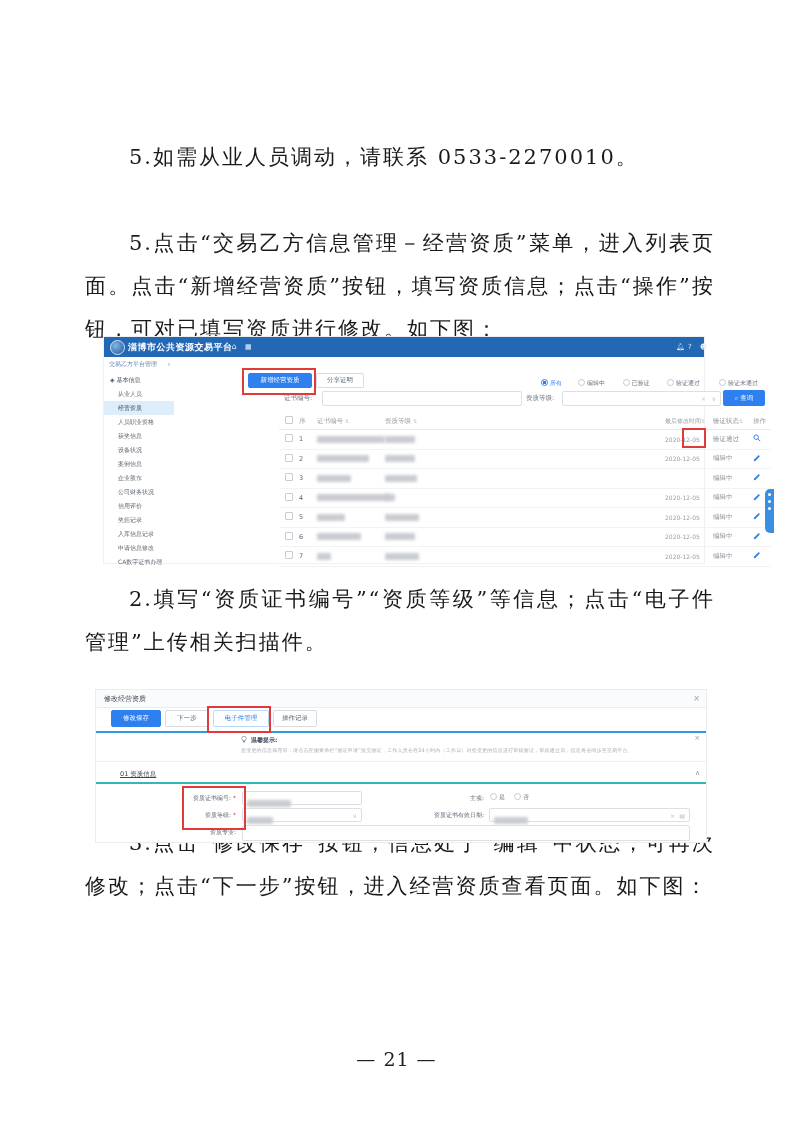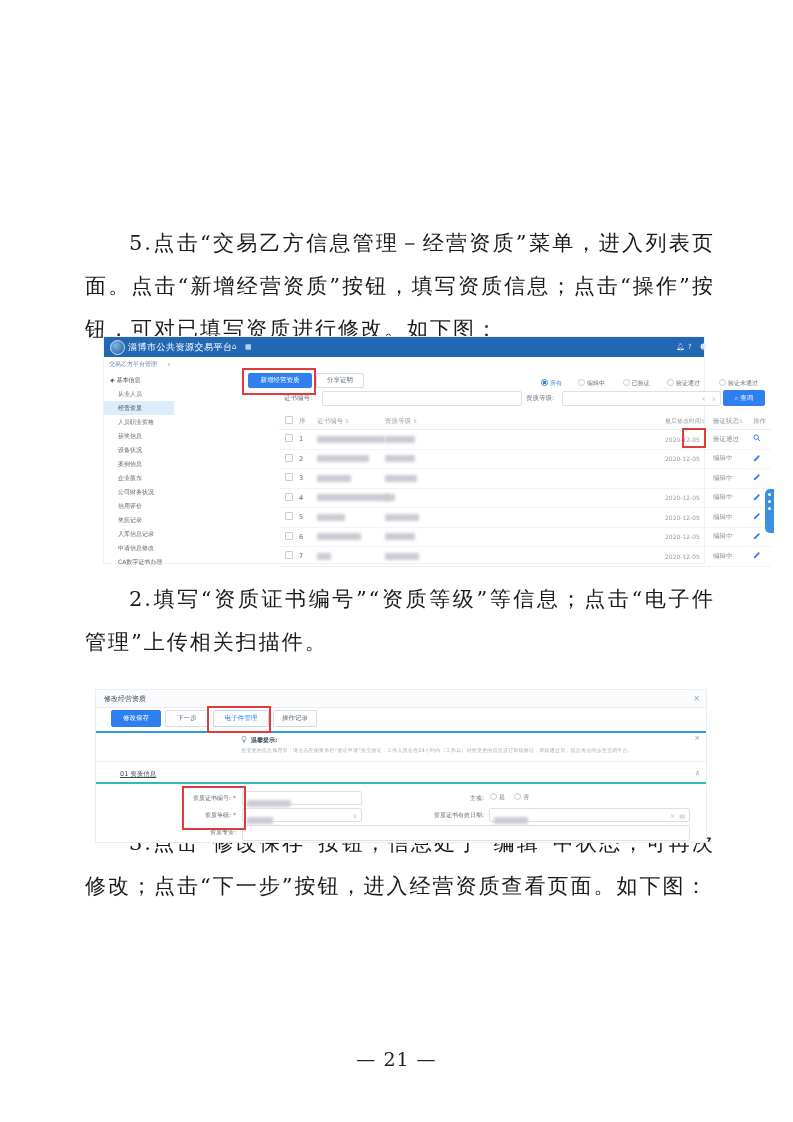--- a/index.html
+++ b/index.html
@@ -12,21 +12,21 @@
   .footer{position:absolute;left:0;width:793px;text-align:center;font-size:19px;letter-spacing:1px;color:#222;}
   
   .shot{position:absolute;background:#fff;font-family:"DejaVu Sans","Liberation Sans",sans-serif;}
   .blurwrap{position:absolute;inset:0;filter:blur(.35px);}
   .anno{position:absolute;border:2px solid #e03a3a;background:transparent;z-index:9;}
   .redact{display:inline-block;height:7px;background:#c9ccd2;border-radius:1px;filter:blur(1.6px);vertical-align:middle;}
   
   .s1{border:1px solid #f0f0f0;}
   .s1-header{position:absolute;left:0;top:0;width:100%;height:20px;background:#2368b4;color:#fff;}
   .s1-logo{position:absolute;left:6px;top:3px;width:13px;height:13px;border:1.5px solid #cfe3f5;border-radius:50%;background:radial-gradient(circle at 35% 35%,#7fb6e8,#1c5797);}
-  .s1-title{position:absolute;left:24px;top:4px;font-size:9px;font-weight:normal;letter-spacing:.5px;}
+  .s1-title{position:absolute;left:24px;top:4px;font-size:9px;font-weight:bold;letter-spacing:.5px;}
   .hicon{position:absolute;top:5px;font-size:8px;line-height:10px;color:#e8f1fa;}
   .s1-side{position:absolute;left:0;top:20px;width:70px;bottom:0;background:#fff;border-right:1px solid #ececec;}
   .side-root{position:absolute;left:5px;top:3px;width:62px;font-size:6px;color:#5b7fae;}
   .side-caret{position:absolute;right:3px;top:4px;font-size:5px;color:#9db4cd;}
   .side-item{position:absolute;left:0;width:70px;height:14px;line-height:14px;font-size:6px;color:#5f6670;white-space:nowrap;overflow:hidden;}
   .side-item.section{color:#3c4654;}
   .side-item.active{background:#ddeefa;color:#3a4a5a;}
   .s1-main{position:absolute;left:70px;top:20px;right:0;bottom:0;background:#fff;}
   .btn{display:inline-block;text-align:center;border-radius:2px;font-size:6.5px;}
   .btn-primary{background:#2e7ff0;color:#fff;border:1px solid #2e7ff0;}
@@ -62,20 +62,21 @@
   .flabel{position:absolute;font-size:6px;color:#606a76;text-align:right;white-space:nowrap;}
   .req{color:#e0312f;margin-left:2px;}
   .fip{position:absolute;background:#fff;border:1px solid #dcdfe6;border-radius:2px;height:12px;}
   .bulb{display:inline-block;vertical-align:-1px;margin-right:2px;}
 </style>
 </head>
 <body>
 
 <div class="page">
 
+  <div class="para indent" style="top:136px">5.如需从业人员调动，请联系 0533-2270010。</div>
   <div class="para indent" style="top:222px">5.点击“交易乙方信息管理－经营资质”菜单，进入列表页面。点击“新增经营资质”按钮，填写资质信息；点击“操作”按钮，可对已填写资质进行修改。如下图：</div>
   <div class="para indent" style="top:578px">2.填写“资质证书编号”“资质等级”等信息；点击“电子件管理”上传相关扫描件。</div>
   <div class="para indent" style="top:822px">3.点击“修改保存”按钮，信息处于“编辑”中状态，可再次修改；点击“下一步”按钮，进入经营资质查看页面。如下图：</div>
   <div class="footer" style="top:1048px">— 21 —</div>
 
   <div class="shot s1" style="left:103px;top:336px;width:600px;height:226px;">
     <div class="blurwrap">
       <div class="s1-header">
         <div class="s1-logo"></div>
         <div class="s1-title">淄博市公共资源交易平台</div>

